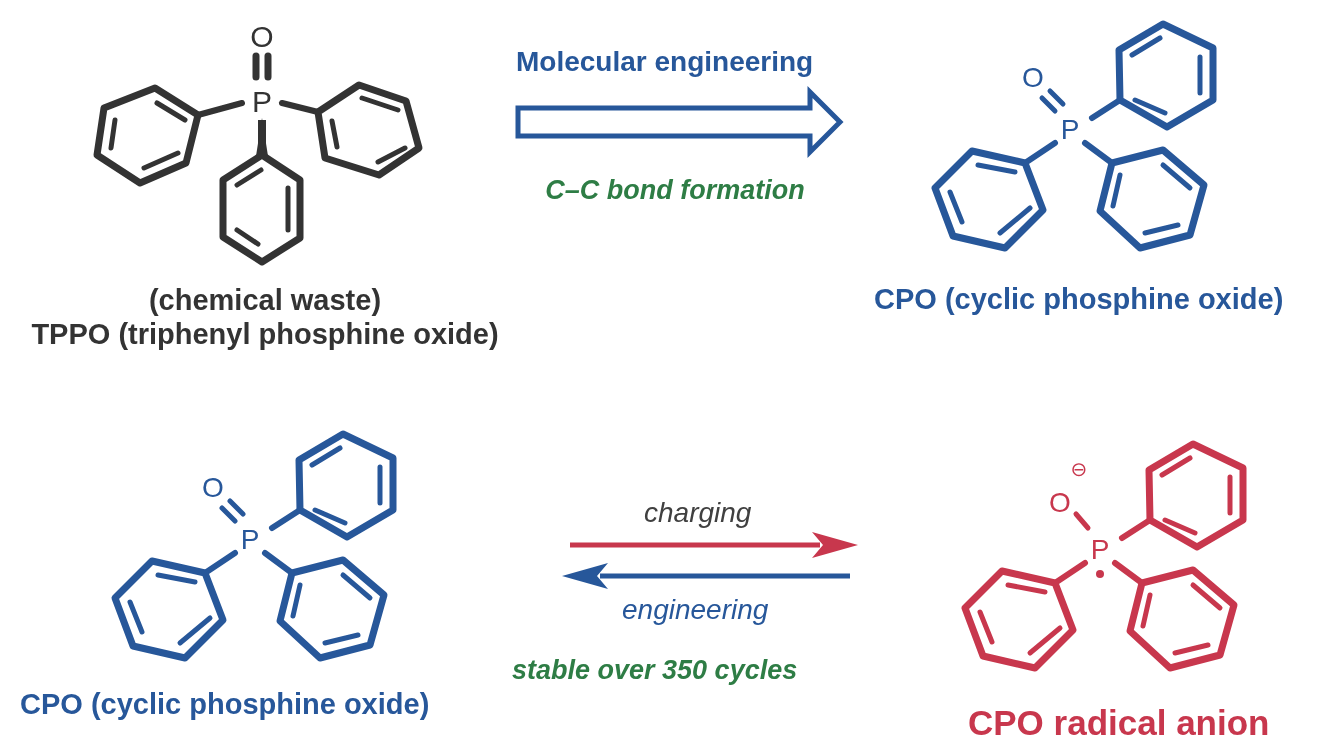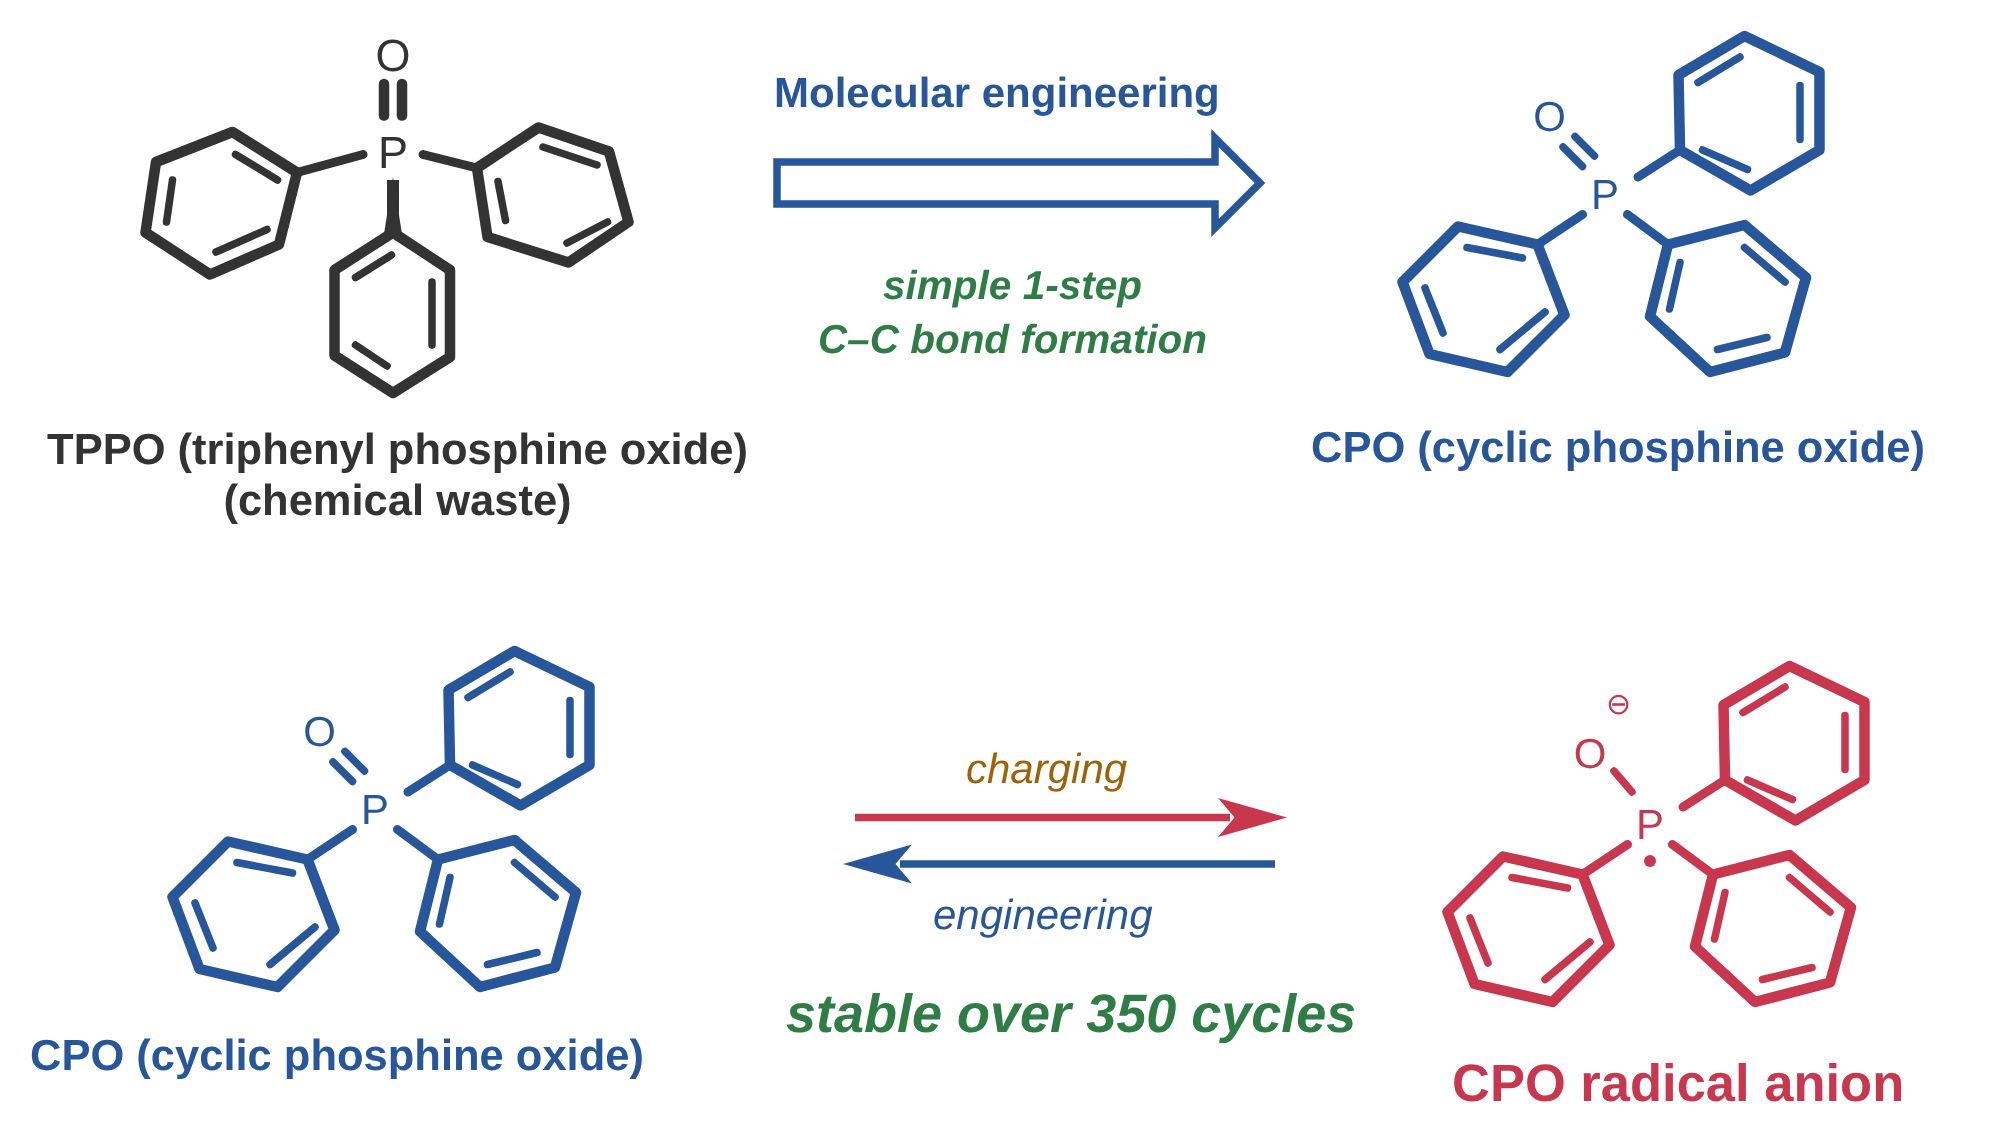--- a/index.html
+++ b/index.html
@@ -120,34 +120,33 @@
     <line x1="1055" y1="143" x2="1025" y2="163" stroke-width="6"></line>
     <line x1="1085" y1="143" x2="1112" y2="163" stroke-width="6"></line>
   </g>
   <circle cx="1100" cy="574" r="4" fill="#c8374d"></circle>
   <text x="1060" y="512" font-size="28" fill="#c8374d" text-anchor="middle" font-family="Liberation Sans, sans-serif">O</text>
   <text x="1079" y="476" font-size="20" fill="#c8374d" text-anchor="middle" font-family="DejaVu Sans, sans-serif">⊖</text>
   <text x="1100" y="559" font-size="28" fill="#c8374d" text-anchor="middle" font-family="Liberation Sans, sans-serif">P</text>
 </svg>
 
 <div class="lbl bold center" style="left:0; top:283px; width:530px; color:#333333; font-size:29px; line-height:34px;">
+  <div>(chemical waste)</div>
   <div>TPPO (triphenyl phosphine oxide)</div>
-  <div>(chemical waste)</div>
 </div>
 
 <div class="lbl bold" style="left:516px; top:46px; color:#27579a; font-size:28px;">Molecular engineering</div>
 
 <div class="lbl bold ital center" style="left:510px; top:172px; width:330px; color:#2e7d45; font-size:27px; line-height:36px;">
-  <div>simple 1-step</div>
   <div>C–C bond formation</div>
 </div>
 
 <div class="lbl bold" style="left:874px; top:283px; color:#27579a; font-size:29px;">CPO (cyclic phosphine oxide)</div>
 
 <div class="lbl bold" style="left:20px; top:688px; color:#27579a; font-size:29px;">CPO (cyclic phosphine oxide)</div>
 
-<div class="lbl ital" style="left:644px; top:497px; color:#a16207; font-size:28px;">charging</div>
+<div class="lbl ital" style="left:644px; top:497px; color:#404040; font-size:28px;">charging</div>
 
 <div class="lbl ital" style="left:622px; top:594px; color:#27579a; font-size:28px;">engineering</div>
 
-<div class="lbl bold ital" style="left:524px; top:655px; color:#2e7d45; font-size:36px;">stable over 350 cycles</div>
+<div class="lbl bold ital" style="left:512px; top:655px; color:#2e7d45; font-size:27px;">stable over 350 cycles</div>
 
 <div class="lbl bold" style="left:968px; top:703px; color:#c8374d; font-size:35px;">CPO radical anion</div>
 
 </body></html>

